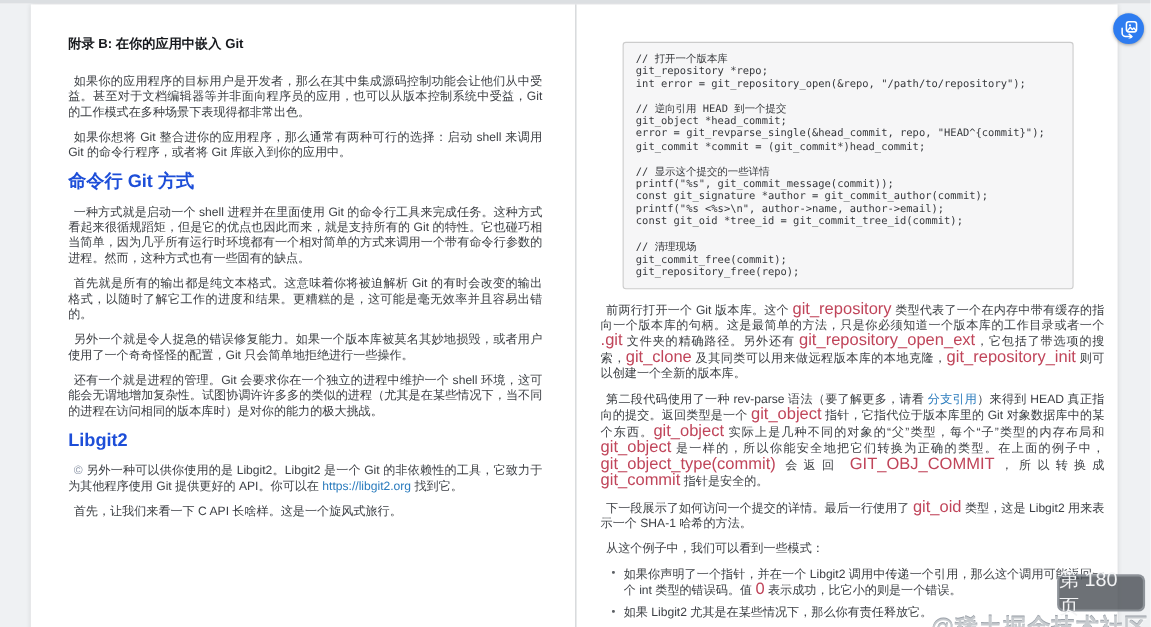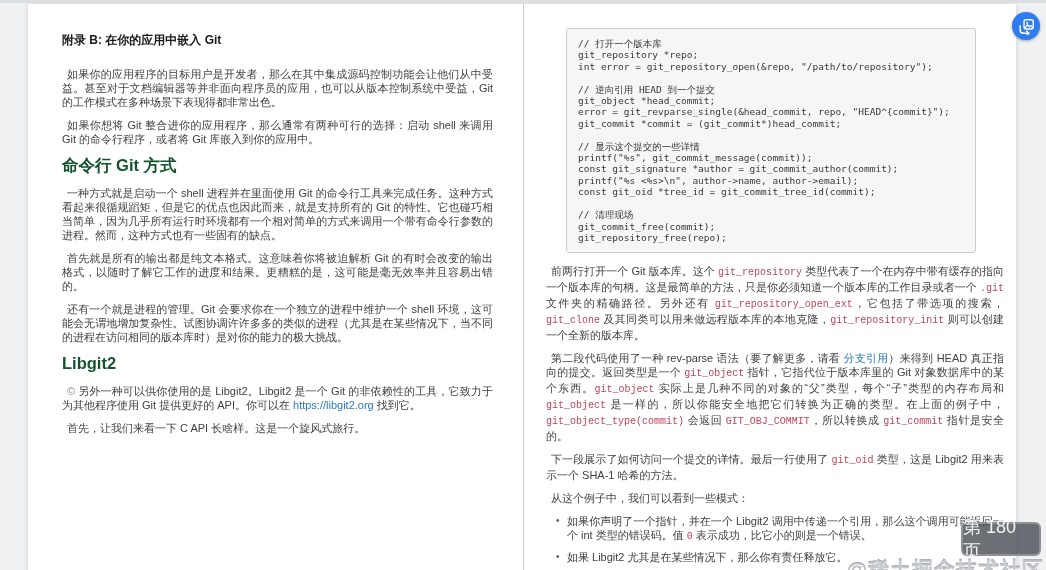--- a/index.html
+++ b/index.html
@@ -17,35 +17,35 @@
   .top-line{position:absolute;top:0;left:0;width:100%;height:3px;background:#dcdfe2;z-index:2}
   .sheet{
     position:absolute;left:28px;top:4px;width:988px;height:640px;
     background:#ffffff;box-shadow:0 0 5px rgba(0,0,0,.14);z-index:1;
   }
   .page{position:absolute;top:0;height:100%}
   .page-left{left:0;width:495px;padding:20px 30px 0 34px}
   .page-right{left:495px;width:493px;padding:24px 12px 0 22px;border-left:1px solid #c9cccf}
 
   h1{font-size:12px;line-height:24px;margin:4px 0 15px;color:#17191d;font-weight:bold}
-  h2{font-size:16.5px;line-height:21px;margin:9px 0 10px;color:#14532d;font-weight:bold}
+  h2{font-size:16.5px;line-height:21px;margin:9px 0 10px;color:#1d4ed8;font-weight:bold}
   p{font-size:11px;line-height:14px;margin:0 0 9px;color:#3d4045;text-align:justify;text-indent:5px}
   ul{margin:0 0 8px;padding:0 0 0 10px;list-style:none}
   li{font-size:11px;line-height:14px;margin:0 0 6px;color:#3d4045;position:relative;padding-left:11px;text-align:justify}
   li::before{content:"\2022";position:absolute;left:0;top:0;color:#5a5e63;font-size:10px}
 
   pre.codeblock{
-    margin:0 28px 11px 20px;
+    margin:10px 28px 11px 20px;
     background:#f6f6f7;border:1px solid #cccccc;border-radius:3px;
     padding:9px 11px;
     font-family:"DejaVu Sans Mono",monospace;
     font-size:9.5px;line-height:11.4px;color:#36383c;
     white-space:pre;overflow:hidden;
   }
-  .icode{font-family:Liberation Mono, monospace;font-size:10px;color:var(--code-color)}
+  .icode{font-family:Liberation Sans, sans-serif;font-size:15px;color:var(--code-color)}
   .link{color:var(--link-color);cursor:pointer}
   .marker{color:#8a94a6}
 
   .fab{
     position:absolute;left:1012px;top:12px;width:28px;height:28px;border-radius:50%;
     background:var(--accent);border:none;padding:0;cursor:pointer;
     display:flex;align-items:center;justify-content:center;
     box-shadow:0 1px 3px rgba(0,0,0,.35);z-index:8;
   }
   .page-badge{
@@ -67,20 +67,21 @@
 
 <div class="sheet">
   <div class="page page-left">
     <div id="left-flow">
         <h1>附录 B: 在你的应用中嵌入 Git</h1>
         <p><span>如果你的应用程序的目标用户是开发者，那么在其中集成源码控制功能会让他们从中受益。甚至对于文档编辑器等并非面向程序员的应用，也可以从版本控制系统中受益，Git 的工作模式在多种场景下表现得都非常出色。</span></p>
         <p><span>如果你想将 Git 整合进你的应用程序，那么通常有两种可行的选择：启动 shell 来调用 Git 的命令行程序，或者将 Git 库嵌入到你的应用中。</span></p>
         <h2>命令行 Git 方式</h2>
         <p><span>一种方式就是启动一个 shell 进程并在里面使用 Git 的命令行工具来完成任务。这种方式看起来很循规蹈矩，但是它的优点也因此而来，就是支持所有的 Git 的特性。它也碰巧相当简单，因为几乎所有运行时环境都有一个相对简单的方式来调用一个带有命令行参数的进程。然而，这种方式也有一些固有的缺点。</span></p>
         <p><span>首先就是所有的输出都是纯文本格式。这意味着你将被迫解析 Git 的有时会改变的输出格式，以随时了解它工作的进度和结果。更糟糕的是，这可能是毫无效率并且容易出错的。</span></p>
+        <p><span>另外一个就是令人捉急的错误修复能力。如果一个版本库被莫名其妙地损毁，或者用户使用了一个奇奇怪怪的配置，Git 只会简单地拒绝进行一些操作。</span></p>
         <p><span>还有一个就是进程的管理。Git 会要求你在一个独立的进程中维护一个 shell 环境，这可能会无谓地增加复杂性。试图协调许许多多的类似的进程（尤其是在某些情况下，当不同的进程在访问相同的版本库时）是对你的能力的极大挑战。</span></p>
         <h2>Libgit2</h2>
         <p><span class="marker">© </span><span>另外一种可以供你使用的是 Libgit2。Libgit2 是一个 Git 的非依赖性的工具，它致力于为其他程序使用 Git 提供更好的 API。你可以在 </span><span class="link">https://libgit2.org</span><span> 找到它。</span></p>
         <p><span>首先，让我们来看一下 C API 长啥样。这是一个旋风式旅行。</span></p>
       </div>
   </div>
   <div class="page page-right">
     <pre class="codeblock" id="code-block">// 打开一个版本库
 git_repository *repo;
 int error = git_repository_open(&amp;repo, "/path/to/repository");

